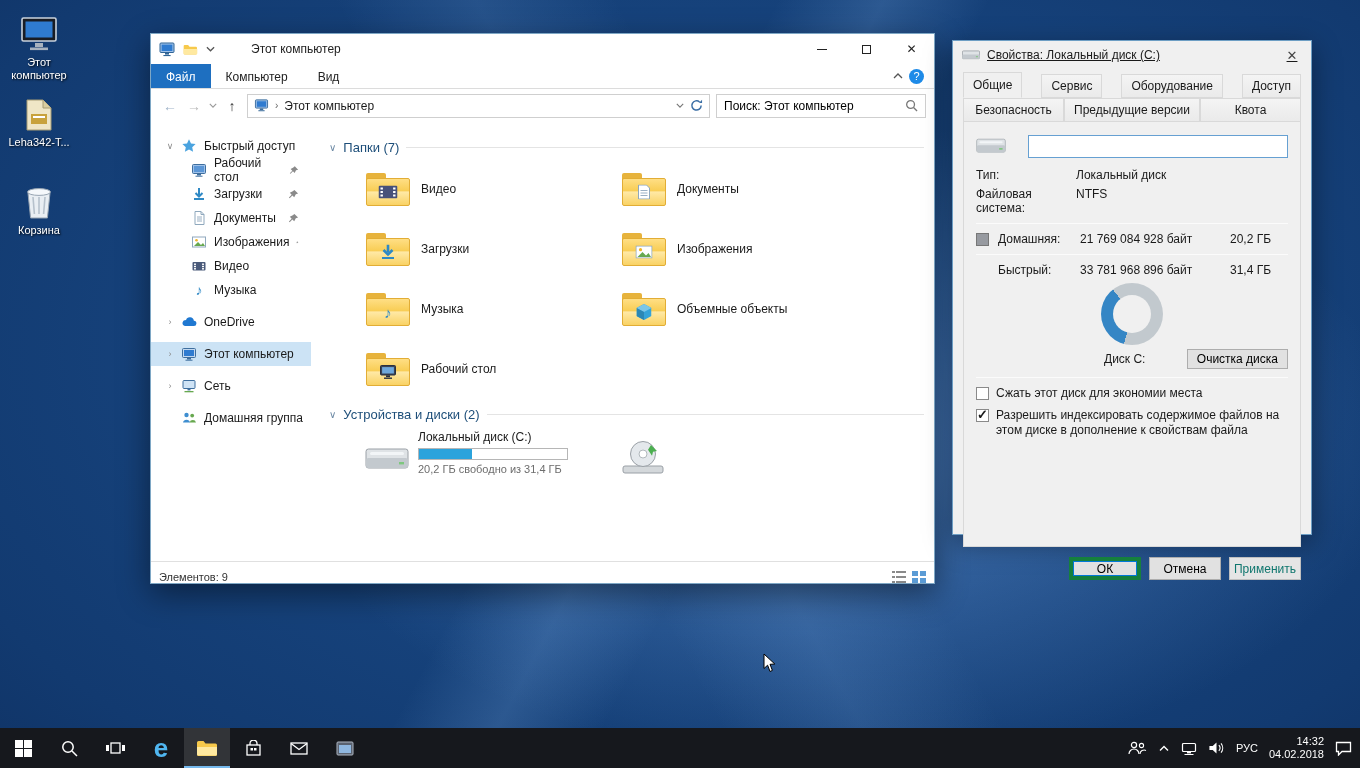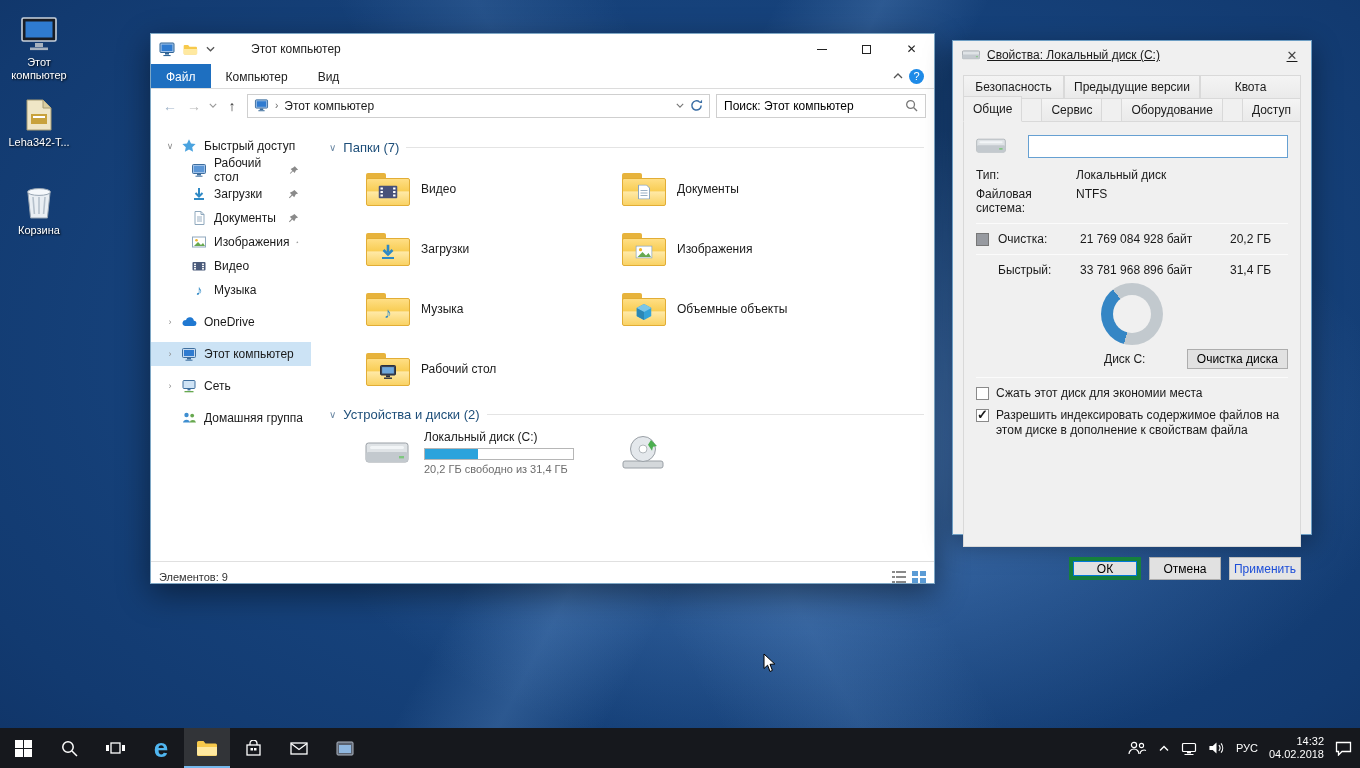--- a/index.html
+++ b/index.html
@@ -68,21 +68,21 @@
   .fitem { display:flex; align-items:center; gap:10px; padding:4px 6px; }
   .fold { position:relative; width:46px; height:40px; flex:none; }
   .ftab { position:absolute; left:1px; top:4px; width:20px; height:8px; background:#e7b33c; border-radius:2px 2px 0 0; }
   .fbody { position:absolute; left:1px; top:9px; width:44px; height:28px; border:1px solid #e2ad35; border-radius:2px;
            background:linear-gradient(180deg,#ffdf85 0%,#f8cd55 45%,#ffe9a6 50%,#f9d264 100%); }
   .fg { position:absolute; z-index:2; left:50%; top:58%; transform:translate(-50%,-50%); }
   .fg.txt { font-size:15px; font-weight:bold; color:#2f89c5; line-height:1; }
   .flabel { font-size:12px; }
 
   .dgrid { display:grid; grid-template-columns:256px 300px; margin-left:48px; margin-top:4px; }
-  .ditem { display:flex; gap:15px; padding:4px 6px; align-items:center; }
+  .ditem { display:flex; gap:9px; padding:4px 6px; align-items:flex-end; }
   .dinfo { display:flex; flex-direction:column; }
   .dname { font-size:12px; line-height:15px; max-width:180px; }
   .dbar { width:150px; height:12px; border:1px solid #b6b6b6; background:#fff; margin:3px 0 2px; }
   .dfill { height:100%; width:36%; background:#2ba3dc; }
   .ddetail { font-size:11px; color:#6d6d6d; line-height:14px; }
 
   .statusbar { height:22px; border-top:1px solid #e0e0e0; display:flex; align-items:flex-end; padding:0 8px; font-size:11px; color:#333; flex:none; }
   .statusbar .sp { flex:1; }
   .viewics { display:flex; gap:6px; align-items:center; }
 
@@ -116,21 +116,21 @@
   .donut::after { content:""; width:38px; height:38px; border-radius:50%; background:#f0f0f0; }
   .diskrow { display:flex; align-items:center; margin:0 0 6px; }
   .disklabel { margin-left:128px; }
   .btn-sm { margin-left:auto; padding:2px 9px; background:#e1e1e1; border:1px solid #adadad; font-size:12px; }
   .cbrow { display:flex; gap:7px; align-items:flex-start; margin:7px 0 0; line-height:15px; }
   .cb { width:13px; height:13px; background:#fff; border:1px solid #8a8a8a; flex:none; margin-top:1px; position:relative; }
   .cb.checked::after { content:"✓"; position:absolute; left:0px; top:-3px; font-size:13px; font-weight:bold; color:#1a1a1a; }
   .dlg-btns { display:flex; justify-content:flex-end; gap:8px; margin:10px 10px 0; }
   .btn { min-width:72px; height:23px; background:#e1e1e1; border:1px solid #adadad; display:flex; align-items:center; justify-content:center; font-size:12px; }
   .btn.primary { border:4px solid #15803d; box-shadow:inset 0 0 0 1px #0078d7; }
-  .btn.disabled { color:#1d4ed8; border-color:#bfbfbf; background:#e5e5e5; }
+  .btn.disabled { color:#0f766e; border-color:#bfbfbf; background:#e5e5e5; }
 
   
   .taskbar { position:absolute; left:0; bottom:0; width:1360px; height:40px; background:#16181d; display:flex; align-items:stretch; z-index:50; }
   .tbtn { width:46px; display:flex; align-items:center; justify-content:center; }
   .tbtn.active { background:rgba(255,255,255,.12); box-shadow:inset 0 -2px 0 #76b9ed; }
   .edge-e { color:#50b6f0; font-size:26px; font-weight:bold; line-height:26px; }
   .tray { margin-left:auto; display:flex; align-items:center; gap:11px; padding-right:8px; color:#fff; }
   .lang { font-size:11px; }
   .clock { font-size:11px; text-align:right; line-height:13px; }
 
@@ -528,30 +528,30 @@
     <svg width="18" height="14" viewBox="0 0 44 34">
         <rect x="1" y="7" width="42" height="19" rx="2.5" fill="#dfe3e6" stroke="#9aa0a6" stroke-width="2"></rect>
         <rect x="1" y="16" width="42" height="10" rx="2.5" fill="#c3c9ce"></rect>
         <rect x="34" y="20" width="5" height="2.4" fill="#7ec77e"></rect>
       </svg>
     <span class="t">Свойства: Локальный диск (C:)</span>
     <span class="dclose">✕</span>
   </div>
 
   <div class="tabstrip">
-    <div class="trow trow1">
-      <span class="tab">Безопасность</span>
-      <span class="tab">Предыдущие версии</span>
-      <span class="tab">Квота</span>
-    </div>
     <div class="trow trow2">
       <span class="tab active">Общие</span>
       <span class="tab">Сервис</span>
       <span class="tab">Оборудование</span>
       <span class="tab">Доступ</span>
+    </div>
+    <div class="trow trow1">
+      <span class="tab">Безопасность</span>
+      <span class="tab">Предыдущие версии</span>
+      <span class="tab">Квота</span>
     </div>
   </div>
 
   <div class="panel">
     <div class="r1">
       <svg width="30" height="24" viewBox="0 0 44 34">
           <rect x="1" y="7" width="42" height="19" rx="2.5" fill="#dfe3e6" stroke="#9aa0a6"></rect>
           <rect x="1" y="16" width="42" height="10" rx="2.5" fill="#c3c9ce"></rect>
           <rect x="34" y="20" width="5" height="2.4" fill="#7ec77e"></rect>
           <rect x="5" y="10" width="34" height="3" rx="1.5" fill="#f2f5f7"></rect>
@@ -565,21 +565,21 @@
     </div>
     <div class="kv">
       <span class="k">Файловая система:</span>
       <span style="margin-left:0;">NTFS</span>
     </div>
 
     <div class="sep"></div>
 
     <div class="legend">
       <span class="sw free"></span>
-      <span>Очистка:</span>
+      <span>Домашняя:</span>
       <span>21 769 084 928 байт</span>
       <span class="sz">20,2 ГБ</span>
     </div>
 
     <div class="sep"></div>
 
     <div class="legend">
       <span></span>
       <span>Быстрый:</span>
       <span>33 781 968 896 байт</span>

